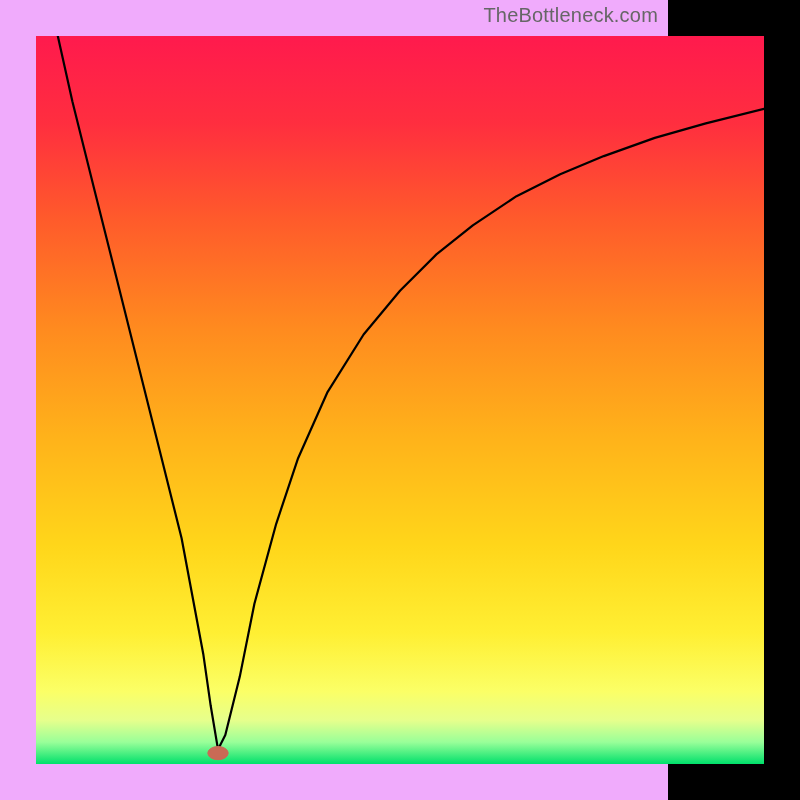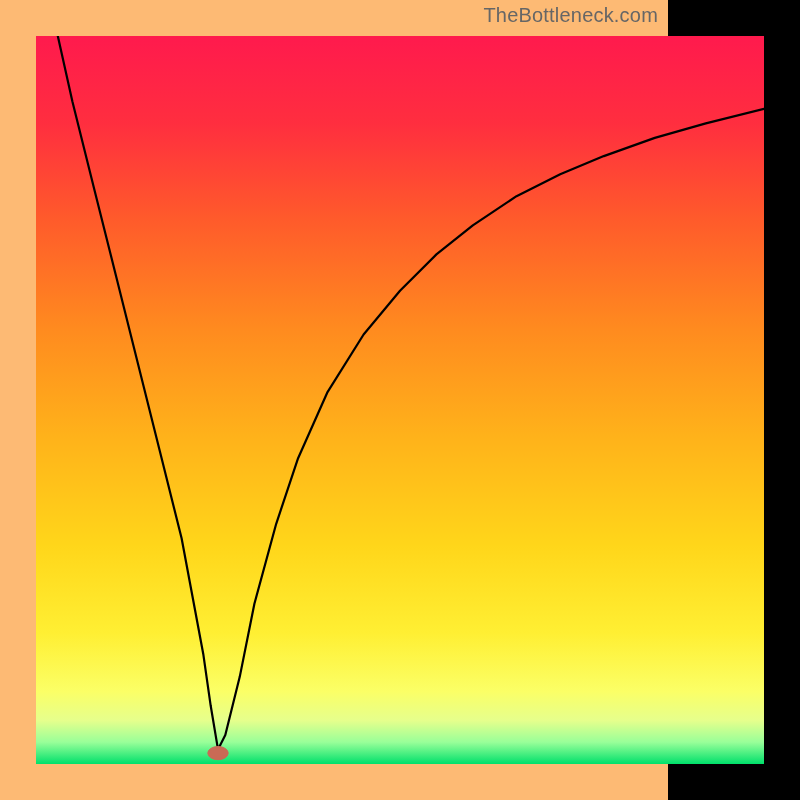--- a/index.html
+++ b/index.html
@@ -8,21 +8,21 @@
     width: 800px;
     height: 800px;
     overflow: hidden;
     background: #000;
     font-family: Arial, Helvetica, sans-serif;
   }
   .frame {
     position: relative;
     width: 668px;
     height: 800px;
-    background: #fdba74;
+    background: #f0abfc;
   }
   .watermark {
     position: absolute;
     top: 4px;
     right: 10px;
     color: #666;
     font-size: 20px;
     font-weight: 500;
     letter-spacing: 0.2px;
     z-index: 5;

